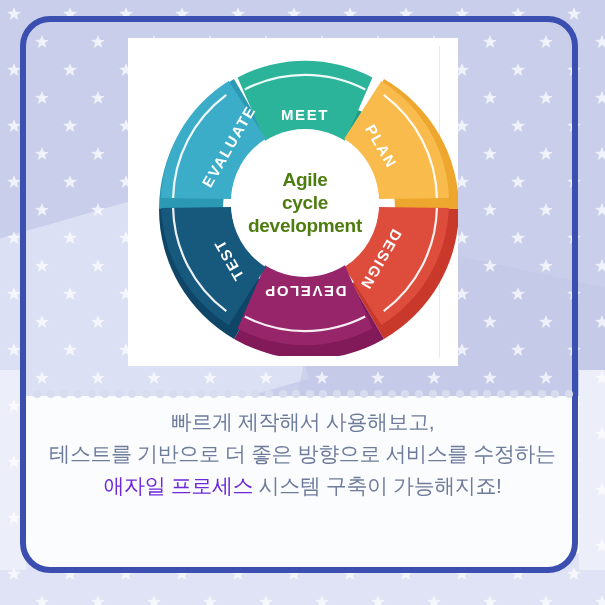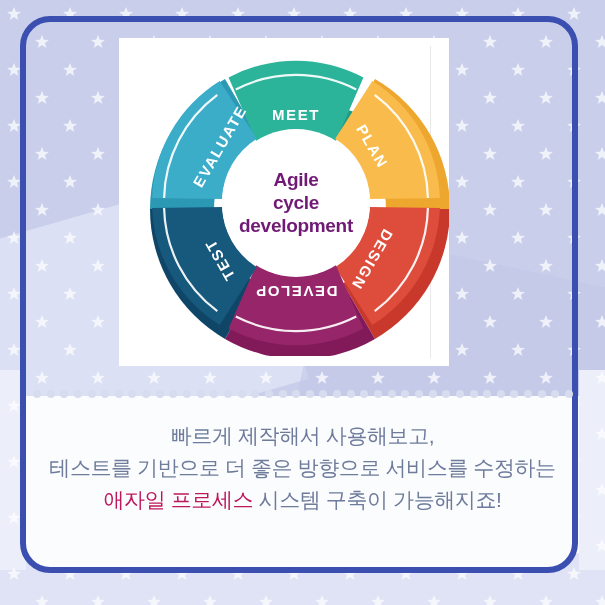--- a/index.html
+++ b/index.html
@@ -128,21 +128,21 @@
   .dot-divider i {
     display: block;
     width: 8px; height: 8px;
     border-radius: 50%;
     background: #d7dcef;
   }
 
   
   .image-card {
     position: absolute;
-    left: 119px;
+    left: 128px;
     top: 38px;
     width: 330px;
     height: 328px;
     background: #ffffff;
   }
   .card-hairline {
     position: absolute;
     right: 18px;
     top: 8px;
     width: 1px;
@@ -172,39 +172,39 @@
     position: absolute;
     left: 50%;
     top: 50%;
     transform: translate(-50%, -50%);
     width: 150px;
     text-align: center;
     font-family: "Liberation Sans", "DejaVu Sans", sans-serif;
     font-weight: bold;
     font-size: 19px;
     line-height: 1.22;
-    color: #701a75;
+    color: #4d7c0f;
     letter-spacing: -0.3px;
   }
 
   
   .caption {
     position: absolute;
     left: 26px;
-    top: 420px;
+    top: 406px;
     width: 553px;
     text-align: center;
     font-family: "Liberation Sans", "DejaVu Sans", sans-serif;
     font-size: 21px;
     line-height: 32px;
     color: #6e7b9b;
     letter-spacing: -0.4px;
   }
   .caption .line { display: block; white-space: nowrap; }
-  .caption .hl { color: #be185d; }
+  .caption .hl { color: #6d28d9; }
 </style>
 </head>
 <body>
 
 <div id="canvas">
 
   <div class="bg-base"></div>
   <div class="bg-periwinkle"></div>
   <div class="bg-diagonal"></div>
   <div class="bg-diagonal-2"></div>

